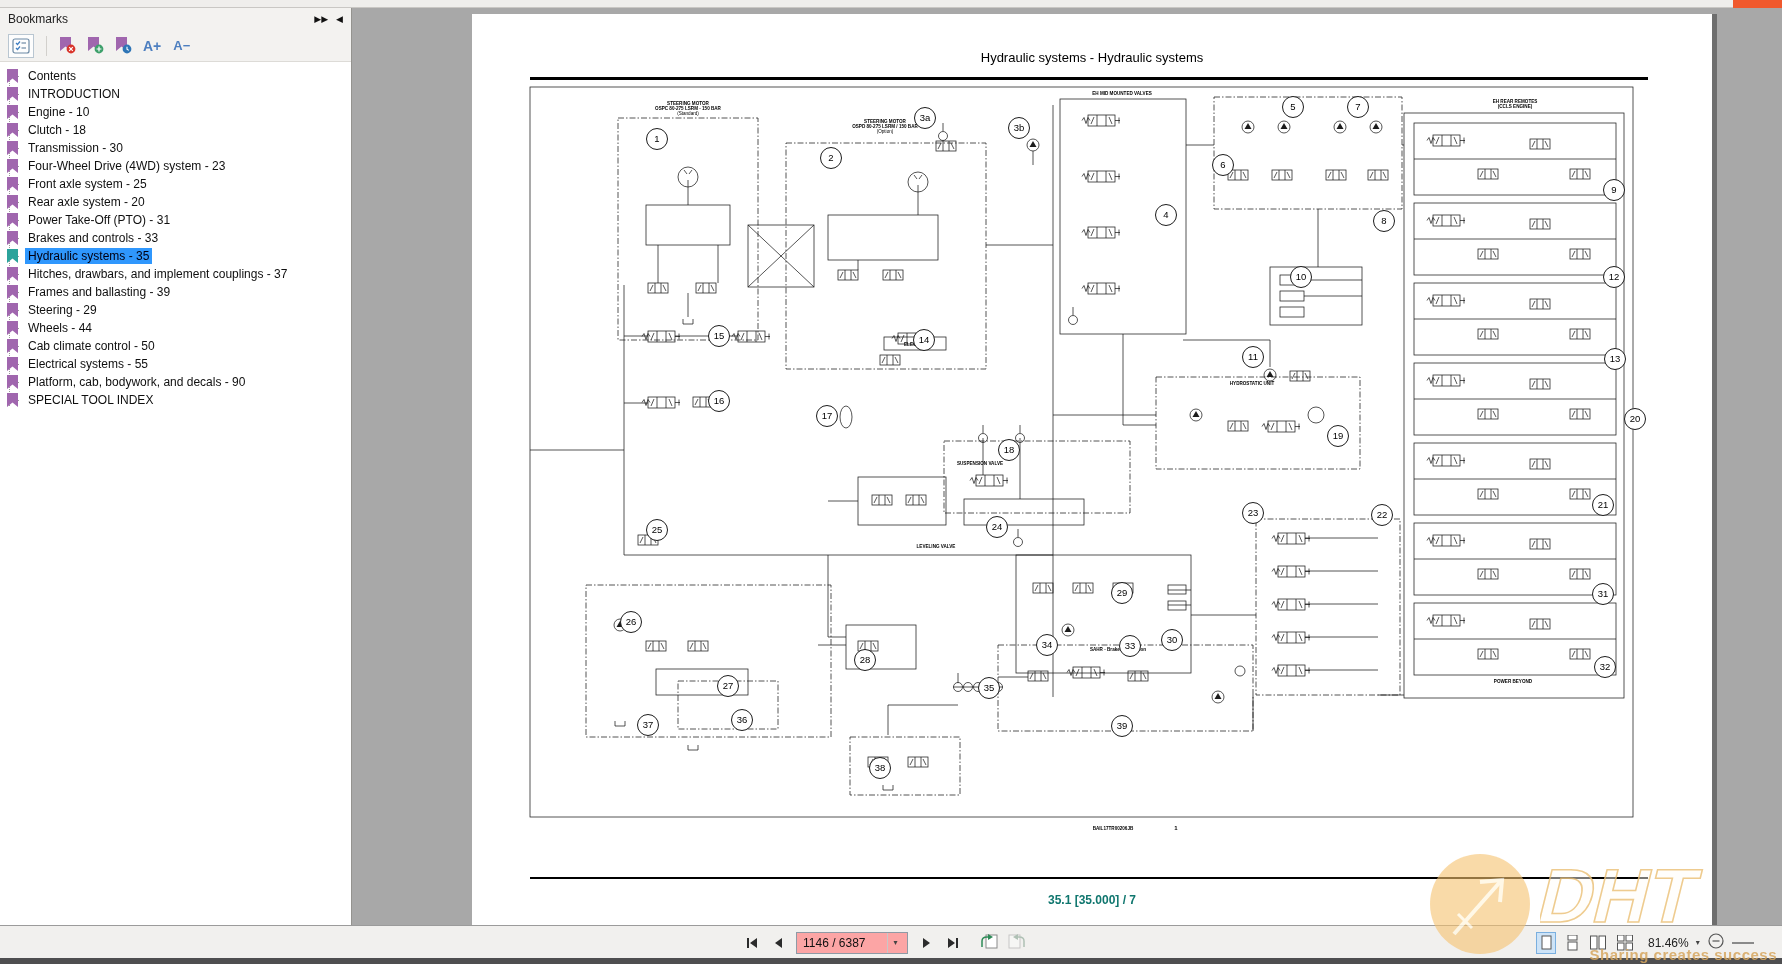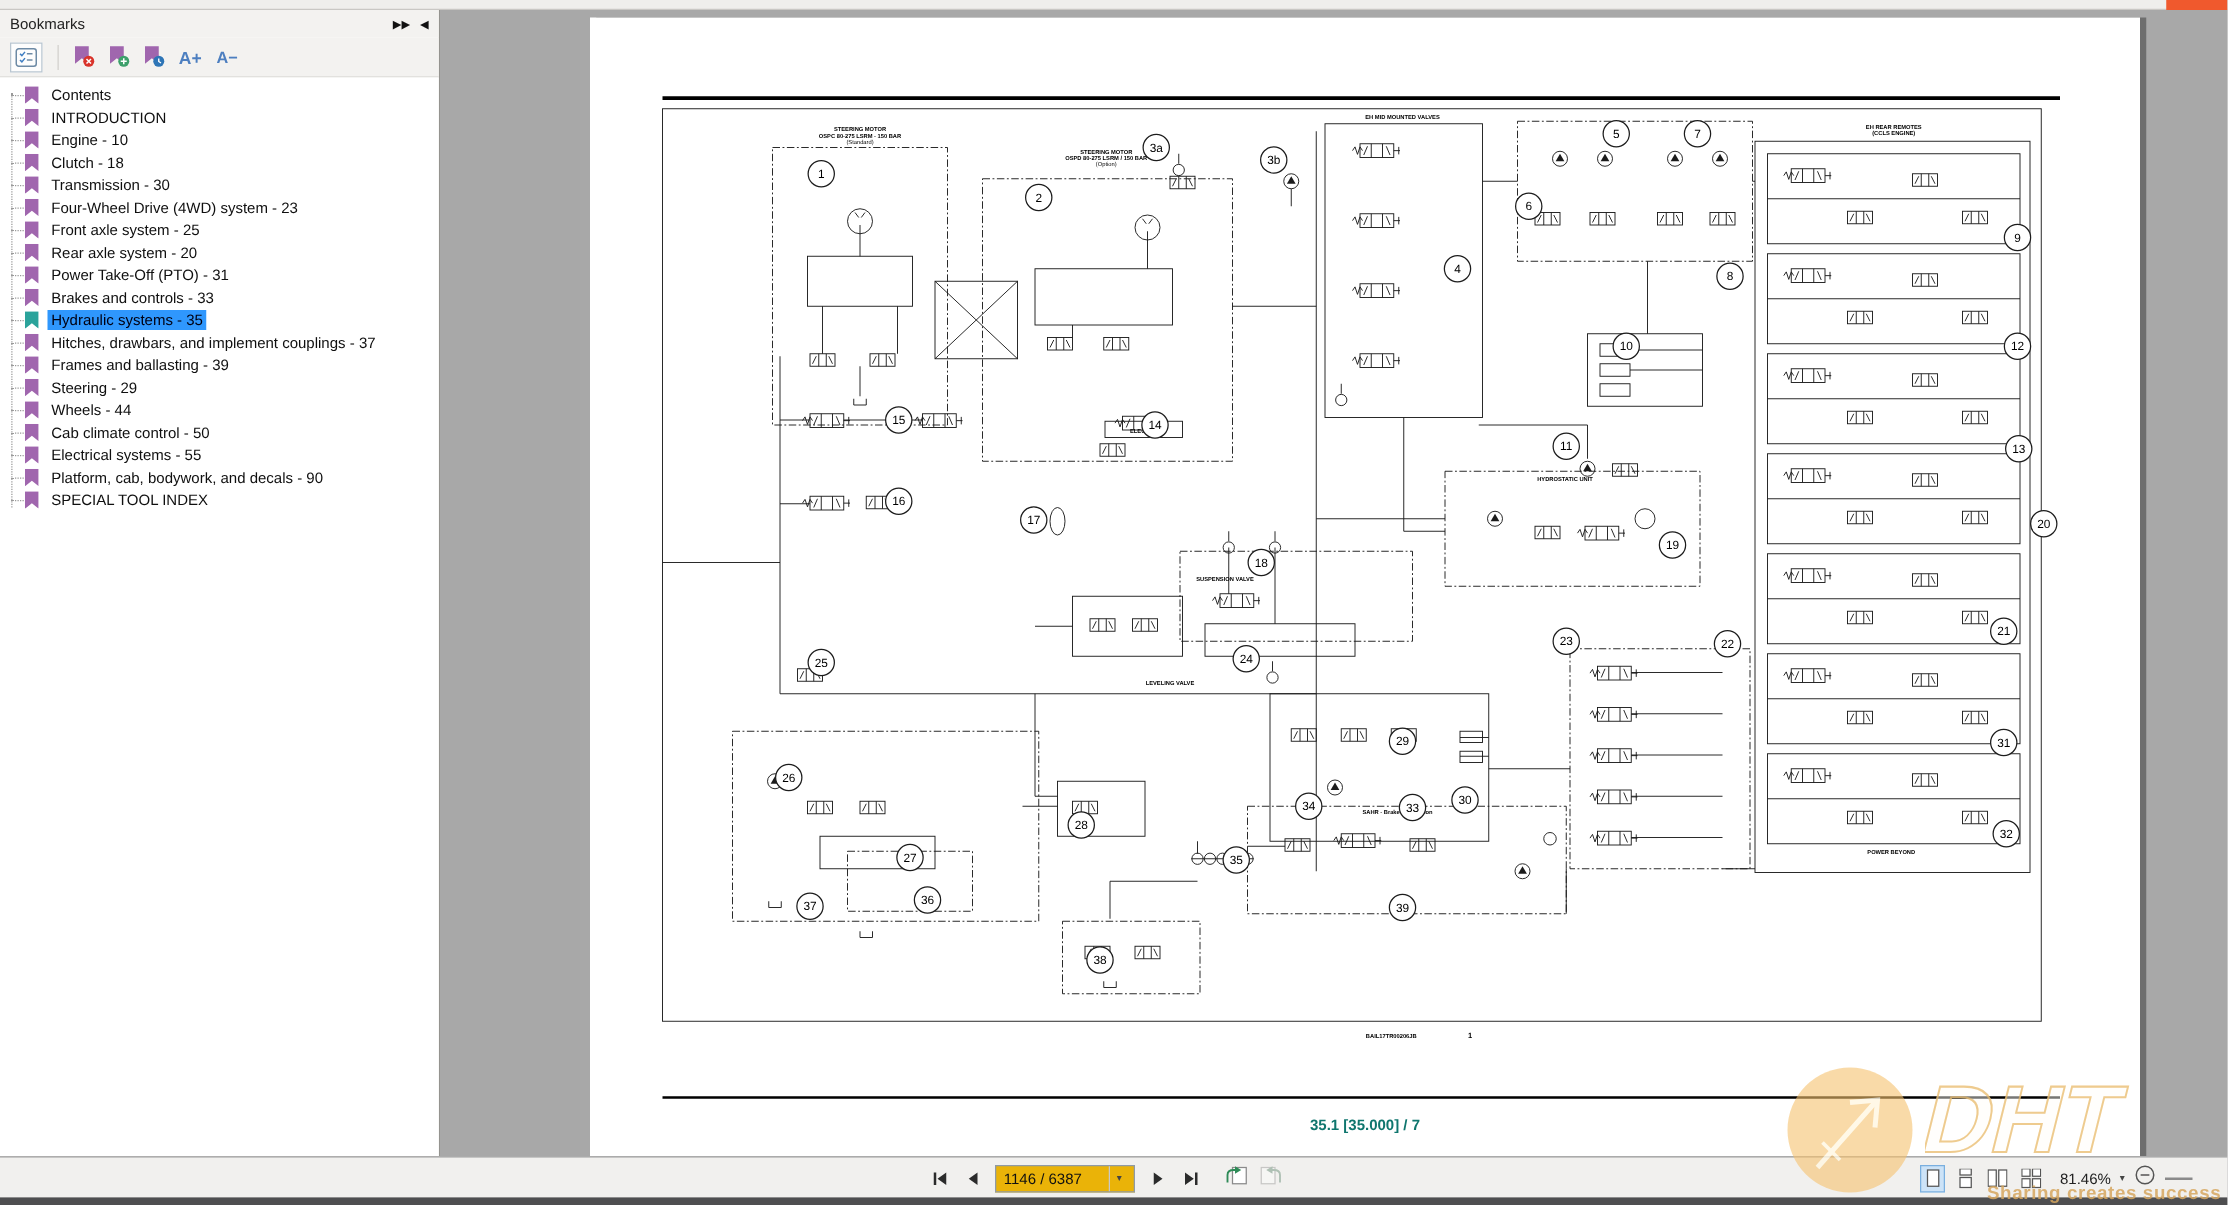--- a/index.html
+++ b/index.html
@@ -18,21 +18,21 @@
   .sb-collapse { font-size:9px; color:#111; margin-left:8px; cursor:default; line-height:1; }
   .sb-toolbar { height:32px; background:#f3f2f0; display:flex; align-items:center; padding:0 8px; gap:12px; border-bottom:1px solid #dddbd7; }
   .tb-box { width:26px; height:24px; border:1px solid #b9c6d1; background:#fdfdfd; display:flex; align-items:center; justify-content:center; }
   .tb-sep { width:1px; height:20px; background:#d2d0cc; }
   .flagicon { position:relative; width:16px; height:19px; display:inline-block; }
   .afont { font-weight:bold; color:#4d7fc0; font-size:14px; line-height:1; }
   .afont.small { font-size:13px; }
   
   .sb-list { position:absolute; left:0; right:0; top:54px; bottom:0; background:#fff; padding-top:5px; }
   .treeline { position:absolute; left:9px; top:12px; height:332px; border-left:1px dotted #9a9a9a; }
-  .bm-row { display:flex; align-items:center; height:18px; padding-left:20px; position:relative; font-size:12px; color:#0f0f0f; white-space:nowrap; cursor:default; }
+  .bm-row { display:flex; align-items:center; height:18px; padding-left:7px; position:relative; font-size:12px; color:#0f0f0f; white-space:nowrap; cursor:default; }
   .bm-row::before { content:""; position:absolute; left:9px; top:9px; width:10px; border-top:1px dotted #9a9a9a; }
   .bm-flag { width:11px; height:14px; margin-right:7px; flex:none; background:#a066ae; clip-path:polygon(0 0,100% 0,100% 100%,50% 68%,0 100%); }
   .bm-row.selected .bm-flag { background:#2ba39b; }
   .bm-label { padding:1px 3px; }
   .bm-row.selected .bm-label { background:#2f97fd; color:#001; }
   
   .main { position:absolute; left:353px; top:8px; width:1429px; height:917px; background:#a8a8a8; overflow:hidden; }
   .pdfpage { position:absolute; left:119px; top:6px; width:1240px; height:911px; background:#ffffff; box-shadow:5px 0 0 #6e6e6e; }
   .page-title { position:absolute; left:0; right:0; top:36px; text-align:center; font-size:13px; color:#000; }
   .rule-top { position:absolute; left:58px; right:64px; top:63px; height:3px; background:#000; }
@@ -46,21 +46,21 @@
   #schem text { stroke:none; fill:#000; }
   #schem .callout circle { fill:#fff; stroke-width:1; }
   #schem .callout text { font-size:9.5px; text-anchor:middle; }
   #schem .lbl { font-size:4.6px; text-anchor:middle; }
   #schem .lbl.b { font-weight:bold; }
   
   .btoolbar { position:absolute; left:0; right:0; top:925px; height:33px; background:#f1f0ee; border-top:1px solid #9b9b9b; }
   .navgroup { position:absolute; left:742px; top:0; height:33px; display:flex; align-items:center; gap:9px; }
   .nbtn { width:18px; height:16px; display:flex; align-items:center; justify-content:center; cursor:default; }
   .nbtn svg path { fill:#2b2b2b; stroke:none; }
-  .pagebox { width:112px; height:22px; background:#eab308; border:1px solid #8f9aa5; display:flex; align-items:center; }
+  .pagebox { width:112px; height:22px; background:#fca5a5; border:1px solid #8f9aa5; display:flex; align-items:center; }
   .pagebox input { border:none; outline:none; width:90px; font-size:12px; font-family:"Liberation Sans",sans-serif; padding:0 0 0 6px; background:transparent; color:#111; }
   .pagebox .caret { width:16px; text-align:center; font-size:8px; color:#444; border-left:1px solid #c8c8c8; line-height:20px; }
   .histicons { display:flex; gap:6px; margin-left:8px; }
   .rightgroup { position:absolute; left:1536px; top:0; height:33px; display:flex; align-items:center; gap:7px;text-align:right; }
   .layicon { padding:2px; display:flex; align-items:center; justify-content:center; }
   .layicon.selected { background:#cde3f7; border:1px solid #7aafdf; }
   .layicon svg rect { fill:#fff; stroke:#555; stroke-width:1; }
   .zoomval { font-size:12px; color:#222; margin-left:6px; }
   .zcaret { font-size:8px; color:#444; }
   .bottomstrip { position:absolute; left:0; right:0; top:958px; height:6px; background:#4e4e50; }
@@ -196,20 +196,21 @@
         <div class="bm-row">
           <span class="bm-flag"></span>
           <span class="bm-label">SPECIAL TOOL INDEX</span>
         </div>
       </div>
   </div>
 </div>
 
 <div class="main">
   <div class="pdfpage">
+    <div class="page-title">Hydraulic systems - Hydraulic systems</div>
     <div class="rule-top"></div>
 
     <div class="diagram">
       <svg id="schem" viewBox="0 0 1120 750" width="1120" height="750">
         <defs>
           <g id="vlv">
               <rect width="20" height="10"></rect>
               <line x1="7" y1="0" x2="7" y2="10"></line>
               <line x1="13" y1="0" x2="13" y2="10"></line>
               <line x1="2" y1="8" x2="5" y2="2"></line>

